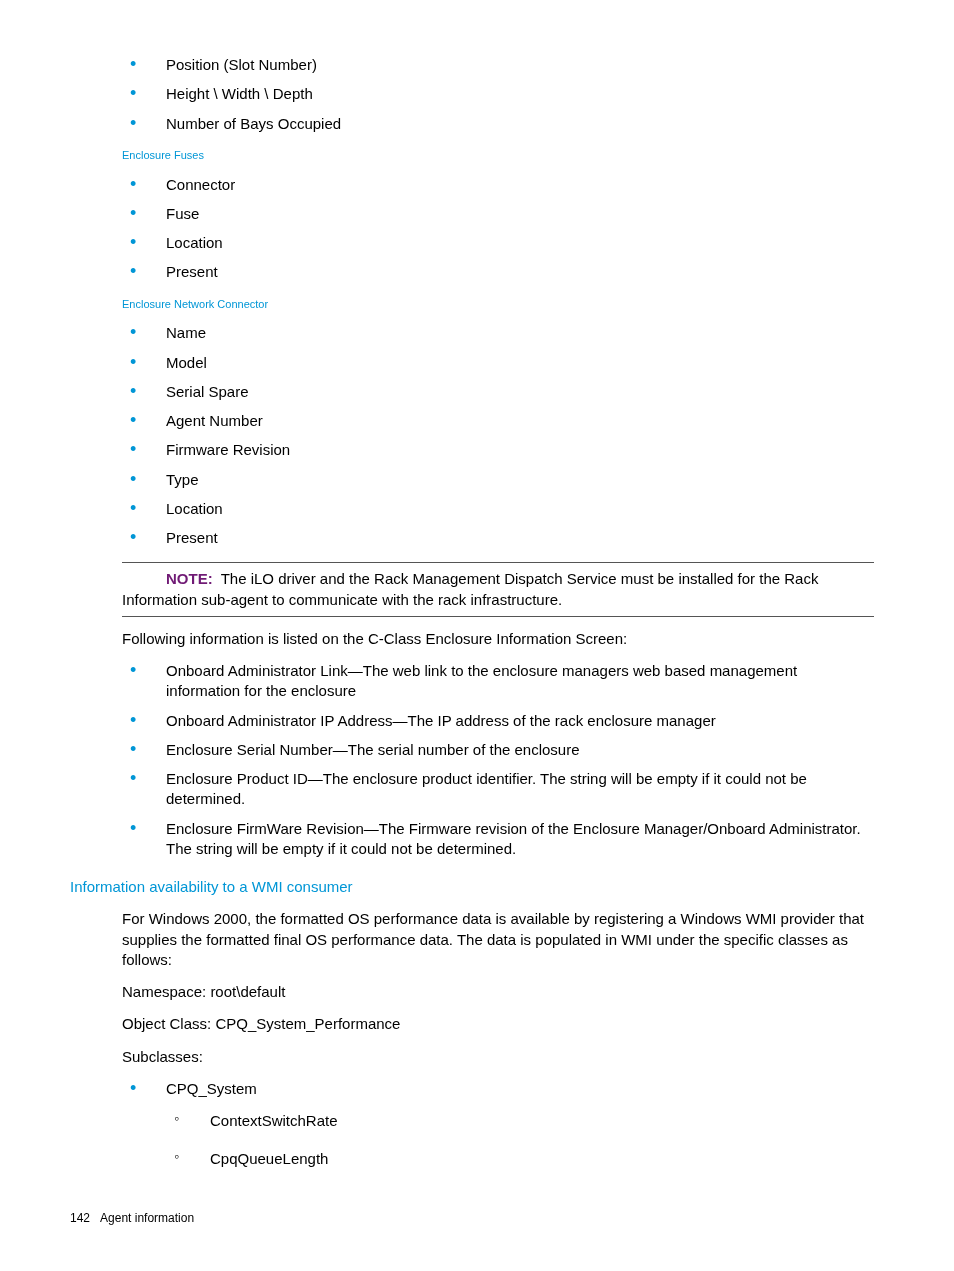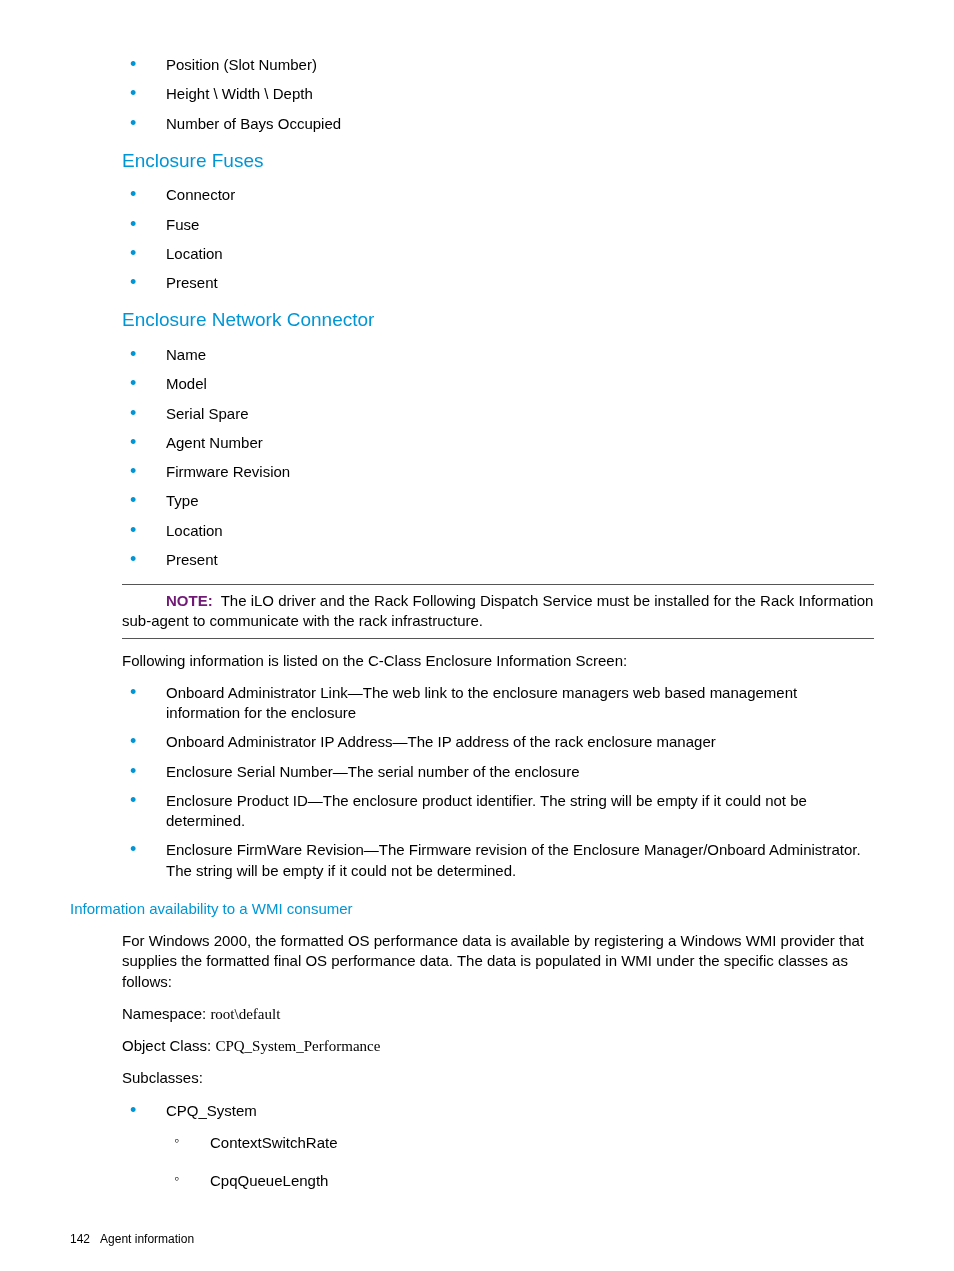--- a/index.html
+++ b/index.html
@@ -27,21 +27,21 @@
       content: "•";
       position: absolute;
       left: 8px;
       top: 0;
       color: #0096d6;
       font-size: 18px;
       line-height: 1;
     }
     .sub-heading {
       color: #0096d6;
-      font-size: 19px;
+      font-size: 11px;
       margin: 6px 0 12px 52px;
       font-weight: normal;
     }
     .note-block {
       border-top: 1px solid #555;
       border-bottom: 1px solid #555;
       padding: 6px 0;
       margin: 10px 0 12px 52px;
     }
     .note-label {
@@ -53,21 +53,21 @@
     .para {
       margin: 0 0 12px 52px;
     }
     .section-heading {
       color: #0096d6;
       font-size: 15px;
       font-weight: normal;
       margin: 18px 0 12px 0;
     }
     .mono {
-      font-family: Liberation Serif, serif;
+      font-family: Liberation Sans, sans-serif;
       text-align: right;
     }
     .sub-bullet-list {
       list-style: none;
       padding: 0;
       margin: 12px 0 0 0;
     }
     .sub-bullet-list li {
       position: relative;
       padding-left: 44px;
@@ -113,21 +113,21 @@
   <li>Model</li>
   <li>Serial Spare</li>
   <li>Agent Number</li>
   <li>Firmware Revision</li>
   <li>Type</li>
   <li>Location</li>
   <li>Present</li>
 </ul>
 
 <div class="note-block">
-  <span class="note-label">NOTE:</span><span>The iLO driver and the Rack Following Dispatch Service must be installed for the Rack Information sub-agent to communicate with the rack infrastructure.</span>
+  <span class="note-label">NOTE:</span><span>The iLO driver and the Rack Management Dispatch Service must be installed for the Rack Information sub-agent to communicate with the rack infrastructure.</span>
 </div>
 
 <div class="para">Following information is listed on the C-Class Enclosure Information Screen:</div>
 
 <ul class="bullet-list">
   <li>Onboard Administrator Link—The web link to the enclosure managers web based management information for the enclosure</li>
   <li>Onboard Administrator IP Address—The IP address of the rack enclosure manager</li>
   <li>Enclosure Serial Number—The serial number of the enclosure</li>
   <li>Enclosure Product ID—The enclosure product identifier. The string will be empty if it could not be determined.</li>
   <li>Enclosure FirmWare Revision—The Firmware revision of the Enclosure Manager/Onboard Administrator. The string will be empty if it could not be determined.</li>

